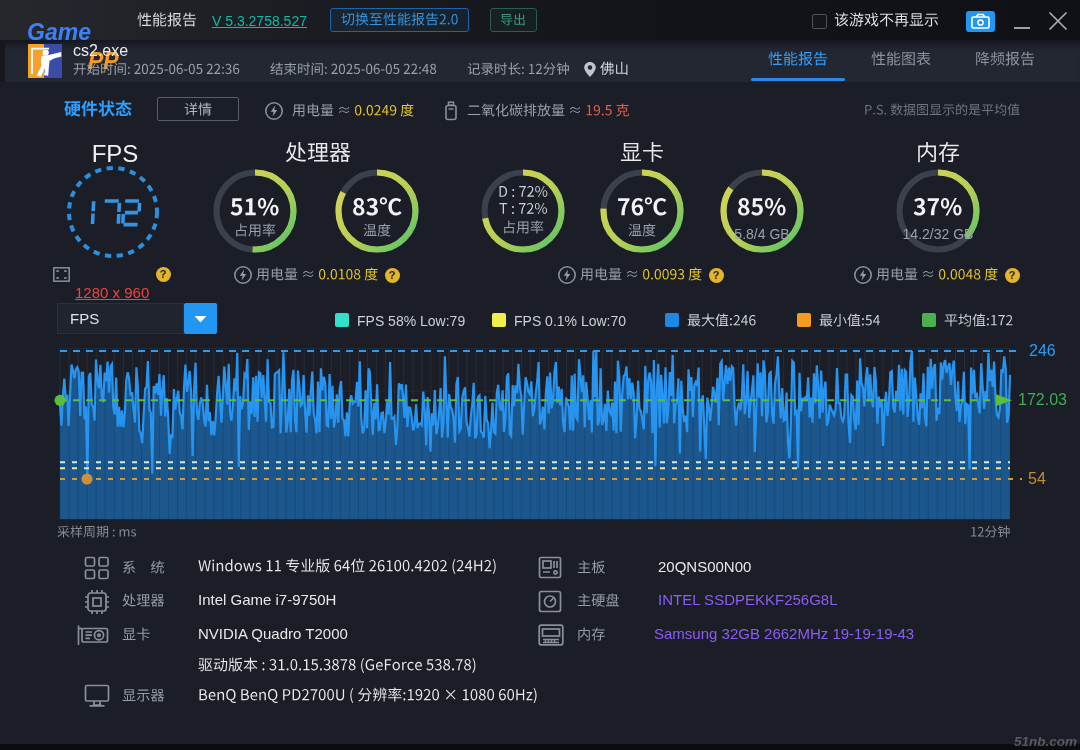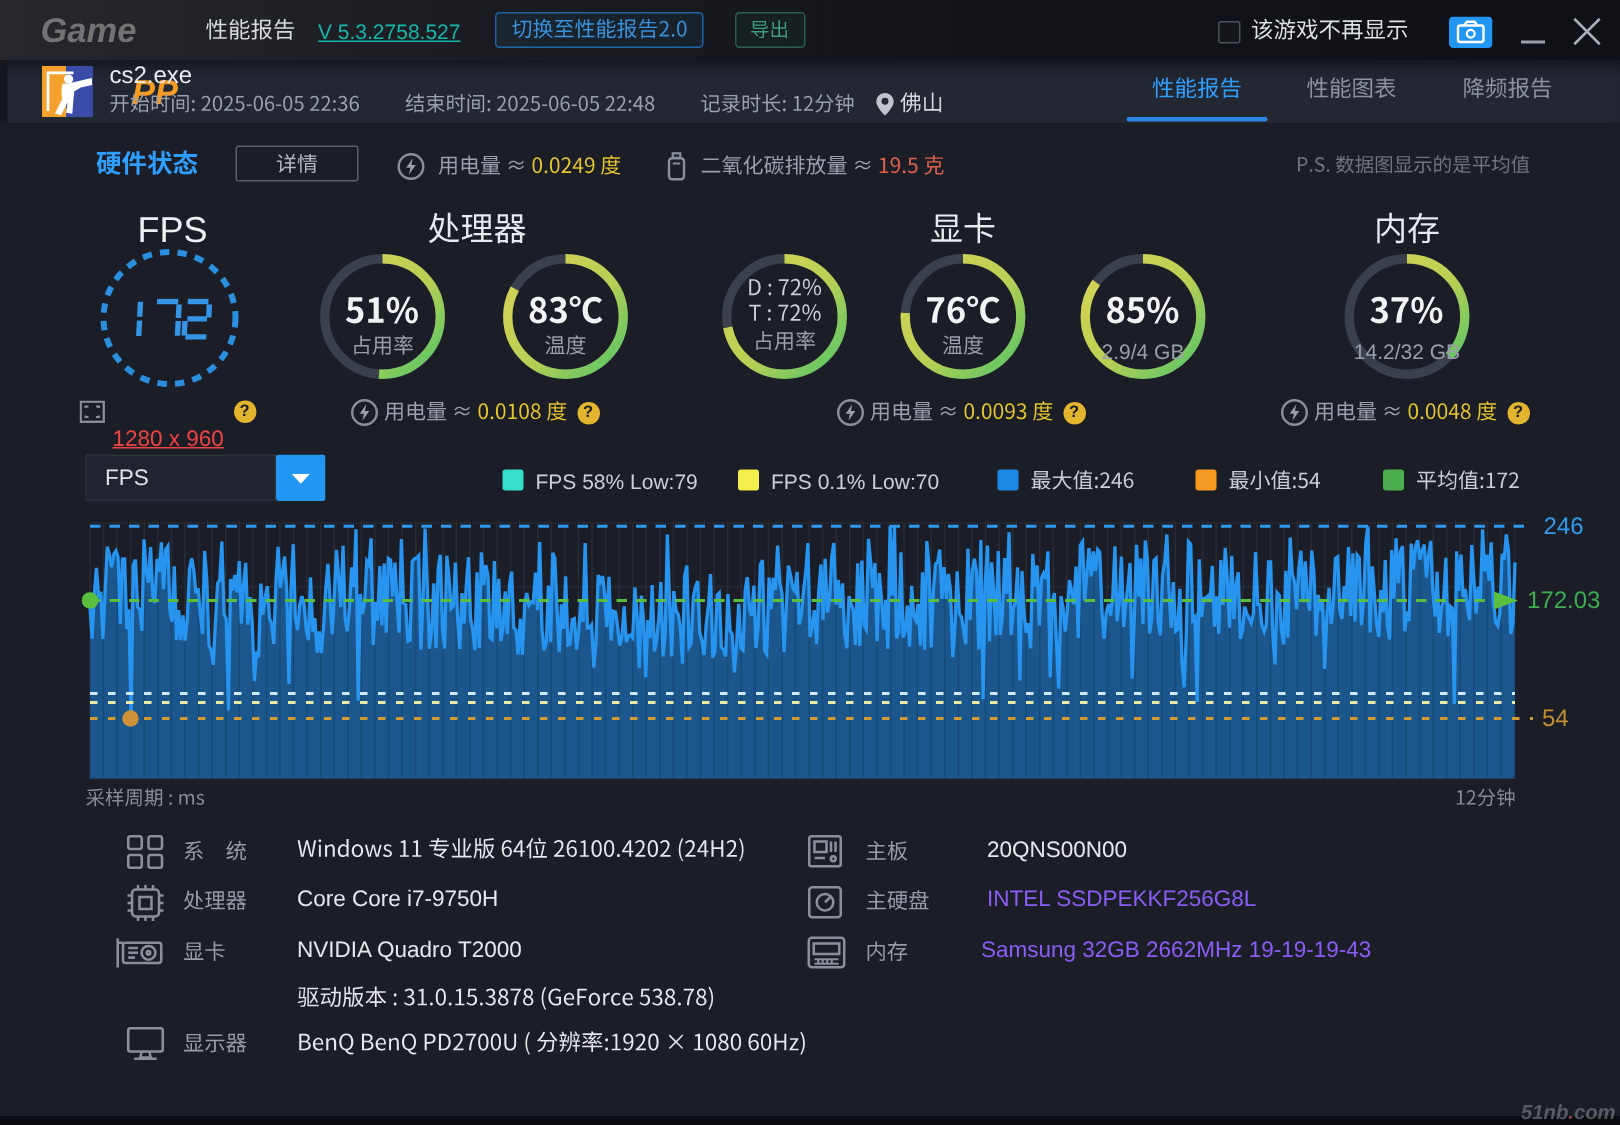--- a/index.html
+++ b/index.html
@@ -1,20 +1,20 @@
 <!DOCTYPE html>
 <html><head><meta charset="utf-8"><style>
 *{margin:0;padding:0;box-sizing:border-box}
 html,body{width:1080px;height:750px;overflow:hidden;background:#1b1e26;font-family:"Liberation Sans",sans-serif}
 </style></head><body>
 <div style="position:absolute;left:0px;top:0px;width:1080px;height:40px;background:linear-gradient(90deg,#26282e 0%,#1a1c21 30%,#121419 60%,#0f1116 100%)"></div>
 <div style="position:absolute;left:0px;top:40px;width:1080px;height:42px;background:#232732;box-shadow:inset 0 10px 10px -7px rgba(0,0,0,0.55)"></div>
 <div style="position:absolute;left:0px;top:40px;width:5px;height:42px;background:#16181d"></div>
 <div style="position:absolute;left:0px;top:744px;width:1080px;height:6px;background:#0a0c0f"></div>
-<div style="position:absolute;left:27px;top:7px;font:italic 700 23px 'Liberation Sans', sans-serif;color:#737373;white-space:pre;text-align:right;">Game</div>
+<div style="position:absolute;left:27px;top:19px;font:italic 700 23px 'Liberation Sans', sans-serif;color:#3b82f6;white-space:pre;text-align:right;">Game</div>
 <div style="position:absolute;left:88px;top:7px;font:italic 700 23px 'Liberation Sans', sans-serif;color:#f59a23;white-space:pre;margin-top:41px;">PP</div>
 <svg style="position:absolute;left:137px;top:12px;" width="60" height="17" viewBox="0 0 60 17">
     <path fill="#d6d9dd" d="M2.6 0.6V14.4H3.7V0.6ZM1.2 3.4C1.1 4.7 0.8 6.3 0.4 7.3L1.3 7.6C1.7 6.5 2.0 4.8 2.1 3.6ZM3.8 3.4C4.2 4.2 4.7 5.3 4.8 6.0L5.7 5.5C5.5 4.9 5.1 3.8 4.6 3.0ZM5.0 12.8V13.9H14.2V12.8H10.5V9.0H13.5V8.0H10.5V4.9H13.9V3.8H10.5V0.7H9.3V3.8H7.5C7.6 3.0 7.8 2.2 8.0 1.5L6.9 1.3C6.5 3.3 5.9 5.4 5.1 6.7C5.3 6.8 5.8 7.0 6.1 7.2C6.5 6.6 6.8 5.8 7.1 4.9H9.3V8.0H6.1V9.0H9.3V12.8Z M20.7 6.9V8.2H17.6V6.9ZM16.5 5.9V14.4H17.6V11.3H20.7V13.1C20.7 13.3 20.7 13.3 20.5 13.3C20.3 13.3 19.6 13.3 18.9 13.3C19.1 13.6 19.3 14.1 19.3 14.4C20.3 14.4 20.9 14.3 21.3 14.2C21.7 14.0 21.9 13.7 21.9 13.1V5.9ZM17.6 9.1H20.7V10.4H17.6ZM27.9 1.7C27.0 2.2 25.7 2.7 24.4 3.2V0.6H23.3V5.6C23.3 6.8 23.6 7.2 25.1 7.2C25.4 7.2 27.3 7.2 27.7 7.2C28.8 7.2 29.2 6.7 29.3 4.9C29.0 4.8 28.5 4.6 28.3 4.4C28.2 5.9 28.1 6.2 27.6 6.2C27.1 6.2 25.5 6.2 25.2 6.2C24.5 6.2 24.4 6.1 24.4 5.6V4.1C25.8 3.6 27.4 3.1 28.6 2.6ZM28.0 8.4C27.2 9.0 25.7 9.6 24.4 10.0V7.6H23.3V12.7C23.3 13.9 23.7 14.3 25.1 14.3C25.4 14.3 27.4 14.3 27.7 14.3C29.0 14.3 29.3 13.7 29.4 11.7C29.1 11.6 28.7 11.5 28.4 11.3C28.4 13.0 28.3 13.3 27.6 13.3C27.2 13.3 25.5 13.3 25.2 13.3C24.5 13.3 24.4 13.2 24.4 12.7V10.9C25.9 10.5 27.6 9.9 28.8 9.3ZM16.3 4.9C16.6 4.8 17.1 4.7 21.2 4.4C21.3 4.7 21.5 5.0 21.6 5.2L22.5 4.8C22.2 3.9 21.4 2.5 20.6 1.5L19.7 1.9C20.1 2.4 20.4 3.0 20.8 3.6L17.5 3.7C18.1 2.9 18.8 1.9 19.3 0.9L18.1 0.6C17.7 1.7 16.8 2.9 16.6 3.2C16.3 3.6 16.1 3.8 15.9 3.8C16.0 4.1 16.2 4.7 16.3 4.9Z M36.3 1.1V14.4H37.5V7.3H37.9C38.5 8.8 39.3 10.3 40.2 11.5C39.5 12.4 38.6 13.1 37.5 13.6C37.8 13.8 38.1 14.2 38.3 14.4C39.3 13.9 40.2 13.2 41.0 12.4C41.8 13.2 42.7 13.9 43.7 14.4C43.8 14.1 44.2 13.6 44.4 13.4C43.4 13.0 42.5 12.3 41.7 11.5C42.8 10.0 43.5 8.3 43.9 6.4L43.2 6.2L43.0 6.2H37.5V2.2H42.3C42.2 3.5 42.1 4.1 41.9 4.3C41.8 4.4 41.6 4.4 41.3 4.4C41.0 4.4 40.0 4.4 39.0 4.3C39.2 4.6 39.3 5.0 39.3 5.2C40.4 5.3 41.3 5.3 41.8 5.3C42.3 5.3 42.6 5.2 42.9 4.9C43.2 4.6 43.3 3.7 43.4 1.6C43.4 1.4 43.4 1.1 43.4 1.1ZM39.0 7.3H42.6C42.2 8.5 41.7 9.6 41.0 10.7C40.1 9.7 39.5 8.5 39.0 7.3ZM32.8 0.6V3.6H30.7V4.7H32.8V7.9L30.5 8.5L30.8 9.7L32.8 9.1V13.0C32.8 13.3 32.7 13.3 32.5 13.3C32.3 13.3 31.5 13.3 30.7 13.3C30.8 13.6 31.0 14.1 31.0 14.4C32.2 14.4 32.9 14.4 33.4 14.2C33.8 14.0 34.0 13.7 34.0 13.0V8.7L35.8 8.2L35.7 7.1L34.0 7.6V4.7H35.7V3.6H34.0V0.6Z M48.7 0.7C48.1 2.4 47.2 4.1 46.1 5.2C46.4 5.4 46.9 5.7 47.1 5.8C47.6 5.3 48.1 4.6 48.5 3.8H52.2V6.2H45.9V7.2H59.1V6.2H53.4V3.8H58.0V2.8H53.4V0.6H52.2V2.8H49.1C49.4 2.2 49.6 1.6 49.8 1.0ZM47.8 8.7V14.5H48.9V13.7H56.2V14.5H57.4V8.7ZM48.9 12.6V9.8H56.2V12.6Z"></path>
   </svg>
 <div style="position:absolute;left:212px;top:13px;font:400 14px 'Liberation Sans', sans-serif;color:#14b8a6;white-space:pre;text-decoration:underline;">V 5.3.2758.527</div>
 <div style="position:absolute;left:330px;top:8px;width:139px;height:24px;border:1px solid #1f64a8;border-radius:3px;background:rgba(33,150,243,0.07)"></div>
 <svg style="position:absolute;left:341px;top:12px;" width="117" height="16" viewBox="0 0 117 16">
     <path fill="#3992dc" d="M5.9 1.8V2.8H8.1C8.1 6.8 7.8 10.7 4.4 12.6C4.6 12.8 5.0 13.2 5.1 13.4C8.8 11.3 9.1 7.2 9.2 2.8H12.1C11.9 9.1 11.7 11.5 11.2 12.0C11.1 12.2 10.9 12.2 10.7 12.2C10.4 12.2 9.6 12.2 8.8 12.2C9.0 12.5 9.1 12.9 9.1 13.2C9.9 13.3 10.7 13.3 11.1 13.3C11.6 13.2 11.9 13.1 12.2 12.6C12.8 11.9 13.0 9.5 13.1 2.4C13.1 2.2 13.2 1.8 13.2 1.8ZM2.1 11.4C2.4 11.1 2.8 10.9 6.2 9.4C6.1 9.2 6.0 8.7 6.0 8.4L3.2 9.6V5.4L6.1 4.7L5.9 3.8L3.2 4.4V1.1H2.2V4.6L0.4 5.0L0.6 5.9L2.2 5.6V9.4C2.2 10.0 1.9 10.3 1.6 10.4C1.8 10.7 2.0 11.1 2.1 11.4Z M16.3 0.6V3.4H14.7V4.4H16.3V7.5C15.6 7.7 15.0 7.9 14.5 8.0L14.8 9.0L16.3 8.5V12.2C16.3 12.3 16.2 12.4 16.1 12.4C15.9 12.4 15.4 12.4 14.9 12.4C15.0 12.7 15.2 13.1 15.2 13.4C16.0 13.4 16.5 13.4 16.9 13.2C17.2 13.0 17.3 12.7 17.3 12.2V8.2L18.8 7.7L18.7 6.7L17.3 7.2V4.4H18.6V3.4H17.3V0.6ZM21.5 2.7H24.4C24.1 3.2 23.7 3.7 23.3 4.1H20.4C20.8 3.6 21.2 3.2 21.5 2.7ZM18.7 8.3V9.2H22.1C21.5 10.4 20.3 11.6 17.9 12.7C18.1 12.9 18.5 13.2 18.6 13.5C21.0 12.3 22.2 11.0 22.9 9.7C23.8 11.4 25.2 12.7 26.9 13.4C27.0 13.1 27.3 12.8 27.6 12.6C25.9 12.0 24.4 10.7 23.6 9.2H27.3V8.3H26.3V4.1H24.5C25.0 3.5 25.6 2.8 25.9 2.2L25.2 1.7L25.1 1.8H22.1C22.2 1.4 22.4 1.1 22.6 0.7L21.5 0.5C21.0 1.7 20.1 3.2 18.7 4.3C18.9 4.5 19.3 4.8 19.4 5.1L19.7 4.8V8.3ZM20.7 8.3V4.9H22.6V6.4C22.6 7.0 22.5 7.6 22.4 8.3ZM25.3 8.3H23.4C23.5 7.6 23.6 7.0 23.6 6.4V4.9H25.3Z M30.0 6.4C30.6 6.2 31.3 6.2 39.0 5.8C39.3 6.2 39.6 6.6 39.8 6.8L40.7 6.2C40.0 5.2 38.4 3.9 37.1 2.9L36.3 3.5C36.9 3.9 37.5 4.4 38.1 5.0L31.6 5.2C32.4 4.4 33.3 3.4 34.2 2.3H40.8V1.3H29.1V2.3H32.8C32.0 3.4 31.0 4.4 30.7 4.7C30.3 5.1 30.0 5.3 29.7 5.4C29.8 5.6 30.0 6.2 30.0 6.4ZM34.4 6.5V8.3H30.0V9.3H34.4V11.9H28.8V12.9H41.3V11.9H35.5V9.3H40.1V8.3H35.5V6.5Z M44.4 0.6V13.4H45.5V0.6ZM43.1 3.2C43.0 4.4 42.8 5.9 42.4 6.8L43.2 7.1C43.6 6.1 43.8 4.5 43.9 3.3ZM45.6 3.1C46.0 3.9 46.4 4.9 46.5 5.6L47.3 5.2C47.2 4.6 46.7 3.6 46.3 2.8ZM46.7 11.9V12.9H55.3V11.9H51.8V8.4H54.6V7.4H51.8V4.5H55.0V3.5H51.8V0.6H50.7V3.5H49.0C49.1 2.8 49.3 2.1 49.4 1.4L48.4 1.2C48.1 3.1 47.5 5.0 46.7 6.2C47.0 6.3 47.5 6.6 47.7 6.7C48.0 6.1 48.4 5.4 48.6 4.5H50.7V7.4H47.7V8.4H50.7V11.9Z M61.4 6.4V7.6H58.4V6.4ZM57.4 5.5V13.4H58.4V10.6H61.4V12.2C61.4 12.4 61.3 12.4 61.1 12.4C60.9 12.5 60.3 12.5 59.7 12.4C59.8 12.7 60.0 13.1 60.0 13.4C60.9 13.4 61.5 13.4 61.9 13.2C62.3 13.1 62.4 12.8 62.4 12.2V5.5ZM58.4 8.5H61.4V9.7H58.4ZM68.0 1.6C67.2 2.0 66.0 2.5 64.8 2.9V0.6H63.7V5.2C63.7 6.4 64.1 6.7 65.4 6.7C65.7 6.7 67.5 6.7 67.8 6.7C68.9 6.7 69.2 6.2 69.4 4.5C69.1 4.5 68.6 4.3 68.4 4.1C68.4 5.5 68.3 5.8 67.7 5.8C67.3 5.8 65.8 5.8 65.5 5.8C64.9 5.8 64.8 5.7 64.8 5.2V3.8C66.1 3.4 67.6 2.9 68.7 2.4ZM68.2 7.9C67.4 8.4 66.0 8.9 64.8 9.3V7.1H63.7V11.8C63.7 13.0 64.1 13.3 65.4 13.3C65.7 13.3 67.6 13.3 67.9 13.3C69.1 13.3 69.4 12.8 69.5 10.9C69.2 10.9 68.8 10.7 68.5 10.5C68.5 12.1 68.4 12.4 67.8 12.4C67.4 12.4 65.8 12.4 65.5 12.4C64.9 12.4 64.8 12.3 64.8 11.8V10.2C66.2 9.8 67.8 9.3 68.9 8.6ZM57.2 4.6C57.5 4.5 58.0 4.4 61.8 4.1C61.9 4.4 62.0 4.6 62.1 4.9L63.0 4.4C62.7 3.6 62.0 2.3 61.2 1.4L60.4 1.7C60.7 2.2 61.1 2.8 61.4 3.3L58.3 3.5C58.9 2.7 59.5 1.8 60.0 0.9L58.9 0.5C58.5 1.6 57.7 2.7 57.5 3.0C57.2 3.3 57.0 3.5 56.8 3.6C56.9 3.8 57.1 4.4 57.2 4.6Z M75.9 1.0V13.4H77.0V6.8H77.4C77.9 8.3 78.7 9.6 79.6 10.8C78.9 11.6 78.0 12.2 77.0 12.7C77.3 12.9 77.6 13.2 77.8 13.5C78.7 13.0 79.5 12.3 80.2 11.5C81.0 12.3 81.8 13.0 82.8 13.4C82.9 13.1 83.2 12.7 83.5 12.5C82.5 12.1 81.7 11.5 80.9 10.7C81.9 9.4 82.6 7.8 83.0 6.0L82.3 5.8L82.1 5.8H77.0V2.0H81.4C81.4 3.3 81.3 3.8 81.1 4.0C81.0 4.1 80.8 4.1 80.5 4.1C80.3 4.1 79.4 4.1 78.4 4.0C78.6 4.3 78.7 4.6 78.7 4.9C79.7 5.0 80.5 5.0 81.0 4.9C81.5 4.9 81.8 4.8 82.0 4.6C82.3 4.3 82.4 3.5 82.5 1.5C82.5 1.3 82.5 1.0 82.5 1.0ZM78.4 6.8H81.7C81.4 7.9 80.9 9.0 80.2 10.0C79.5 9.0 78.8 7.9 78.4 6.8ZM72.6 0.6V3.4H70.7V4.4H72.6V7.4L70.4 8.0L70.7 9.0L72.6 8.5V12.1C72.6 12.4 72.6 12.4 72.3 12.4C72.1 12.4 71.4 12.5 70.6 12.4C70.8 12.7 70.9 13.2 71.0 13.4C72.1 13.4 72.7 13.4 73.1 13.2C73.5 13.1 73.7 12.8 73.7 12.1V8.2L75.4 7.7L75.3 6.7L73.7 7.1V4.4H75.3V3.4H73.7V0.6Z M87.5 0.7C86.9 2.3 86.0 3.9 85.0 4.9C85.3 5.0 85.8 5.3 86.0 5.4C86.4 4.9 86.9 4.3 87.3 3.5H90.8V5.8H84.9V6.7H97.2V5.8H91.9V3.5H96.2V2.6H91.9V0.6H90.8V2.6H87.8C88.1 2.0 88.3 1.5 88.5 0.9ZM86.6 8.1V13.6H87.6V12.8H94.5V13.5H95.6V8.1ZM87.6 11.8V9.1H94.5V11.8Z M98.6 12.3H105.1V11.2H102.2C101.7 11.2 101.1 11.3 100.5 11.3C103.0 9.0 104.6 6.9 104.6 4.9C104.6 3.1 103.4 1.9 101.6 1.9C100.3 1.9 99.4 2.5 98.6 3.4L99.3 4.1C99.9 3.4 100.6 2.9 101.4 2.9C102.7 2.9 103.3 3.8 103.3 4.9C103.3 6.7 101.8 8.8 98.6 11.6Z M107.7 12.5C108.2 12.5 108.6 12.1 108.6 11.5C108.6 10.9 108.2 10.6 107.7 10.6C107.2 10.6 106.8 10.9 106.8 11.5C106.8 12.1 107.2 12.5 107.7 12.5Z M113.6 12.5C115.5 12.5 116.7 10.7 116.7 7.2C116.7 3.6 115.5 1.9 113.6 1.9C111.6 1.9 110.4 3.6 110.4 7.2C110.4 10.7 111.6 12.5 113.6 12.5ZM113.6 11.5C112.4 11.5 111.6 10.2 111.6 7.2C111.6 4.2 112.4 2.9 113.6 2.9C114.7 2.9 115.5 4.2 115.5 7.2C115.5 10.2 114.7 11.5 113.6 11.5Z"></path>
   </svg>
 <div style="position:absolute;left:490px;top:8px;width:47px;height:24px;border:1px solid #2a5c50;border-radius:3px;background:rgba(61,213,152,0.05)"></div>
@@ -172,21 +172,21 @@
   </svg>
 <svg style="position:absolute;left:617px;top:195px;" width="50" height="27" viewBox="0 0 50 27">
     <path fill="#f2f3f5" d="M4.3 20.2H7.7C8.0 13.6 8.5 10.1 12.5 5.3V3.2H1.1V6.0H8.8C5.6 10.6 4.6 14.3 4.3 20.2Z M20.8 20.6C23.7 20.6 26.2 18.4 26.2 14.9C26.2 11.2 24.1 9.5 21.3 9.5C20.2 9.5 18.7 10.2 17.8 11.3C18.0 7.1 19.6 5.6 21.5 5.6C22.5 5.6 23.5 6.2 24.1 6.9L25.9 4.8C24.9 3.8 23.4 2.9 21.3 2.9C17.9 2.9 14.7 5.6 14.7 12.0C14.7 17.9 17.6 20.6 20.8 20.6ZM17.9 13.7C18.7 12.4 19.8 11.9 20.7 11.9C22.1 11.9 23.1 12.8 23.1 14.9C23.1 16.9 22.1 18.0 20.8 18.0C19.3 18.0 18.2 16.8 17.9 13.7Z M31.4 9.6C33.4 9.6 35.1 8.1 35.1 6.0C35.1 3.8 33.4 2.3 31.4 2.3C29.4 2.3 27.8 3.8 27.8 6.0C27.8 8.1 29.4 9.6 31.4 9.6ZM31.4 7.9C30.4 7.9 29.6 7.1 29.6 6.0C29.6 4.8 30.4 4.0 31.4 4.0C32.5 4.0 33.3 4.8 33.3 6.0C33.3 7.1 32.5 7.9 31.4 7.9ZM44.3 20.6C46.4 20.6 48.2 19.7 49.6 18.1L47.7 16.0C46.8 17.0 45.8 17.6 44.3 17.6C41.6 17.6 39.9 15.4 39.9 11.7C39.9 8.0 41.8 5.8 44.4 5.8C45.7 5.8 46.6 6.3 47.4 7.2L49.3 5.0C48.2 3.9 46.5 2.9 44.4 2.9C40.0 2.9 36.4 6.1 36.4 11.8C36.4 17.5 39.9 20.6 44.3 20.6Z"></path>
   </svg>
 <svg style="position:absolute;left:628px;top:223px;" width="28" height="16" viewBox="0 0 28 16">
     <path fill="#9aa0aa" d="M6.2 4.3H11.0V5.6H6.2ZM6.2 2.1H11.0V3.4H6.2ZM5.2 1.2V6.5H12.0V1.2ZM1.4 1.5C2.3 1.9 3.4 2.5 3.9 3.0L4.5 2.1C3.9 1.7 2.8 1.1 1.9 0.7ZM0.5 5.3C1.4 5.7 2.6 6.4 3.1 6.8L3.7 6.0C3.1 5.5 2.0 4.9 1.1 4.5ZM0.9 12.5 1.8 13.2C2.6 11.9 3.5 10.1 4.2 8.7L3.4 8.0C2.7 9.6 1.6 11.5 0.9 12.5ZM3.6 12.1V13.0H13.5V12.1H12.5V7.7H4.8V12.1ZM5.7 12.1V8.7H7.1V12.1ZM7.9 12.1V8.7H9.3V12.1ZM10.1 12.1V8.7H11.5V12.1Z M19.4 3.3V4.5H17.1V5.4H19.4V7.7H24.9V5.4H27.1V4.5H24.9V3.3H23.8V4.5H20.4V3.3ZM23.8 5.4V6.9H20.4V5.4ZM24.6 9.5C24.0 10.2 23.1 10.8 22.1 11.2C21.1 10.8 20.3 10.2 19.7 9.5ZM17.3 8.6V9.5H19.2L18.7 9.7C19.3 10.5 20.0 11.1 21.0 11.7C19.6 12.1 18.2 12.3 16.7 12.5C16.8 12.7 17.0 13.1 17.1 13.4C18.9 13.2 20.6 12.8 22.1 12.2C23.5 12.8 25.1 13.2 26.9 13.4C27.0 13.2 27.2 12.8 27.5 12.5C25.9 12.4 24.5 12.1 23.2 11.7C24.5 11.0 25.5 10.1 26.1 8.9L25.5 8.6L25.3 8.6ZM20.6 0.7C20.8 1.1 21.0 1.6 21.2 1.9H15.8V5.8C15.8 7.9 15.7 10.8 14.5 13.0C14.8 13.0 15.2 13.3 15.5 13.4C16.6 11.2 16.8 8.0 16.8 5.8V2.9H27.3V1.9H22.4C22.2 1.5 21.9 0.9 21.7 0.5Z"></path>
   </svg>
 <svg style="position:absolute;left:737px;top:195px;" width="49" height="27" viewBox="0 0 49 27">
     <path fill="#f2f3f5" d="M6.8 20.6C10.2 20.6 12.5 18.6 12.5 16.0C12.5 13.7 11.2 12.3 9.6 11.5V11.3C10.7 10.5 11.8 9.1 11.8 7.5C11.8 4.7 9.9 2.9 6.9 2.9C3.9 2.9 1.7 4.7 1.7 7.4C1.7 9.2 2.7 10.5 4.0 11.5V11.6C2.4 12.4 1.1 13.8 1.1 16.0C1.1 18.7 3.5 20.6 6.8 20.6ZM7.8 10.5C6.1 9.8 4.7 9.0 4.7 7.4C4.7 6.0 5.7 5.3 6.8 5.3C8.2 5.3 9.1 6.3 9.1 7.7C9.1 8.7 8.7 9.7 7.8 10.5ZM6.9 18.2C5.3 18.2 4.0 17.2 4.0 15.6C4.0 14.4 4.6 13.2 5.6 12.5C7.8 13.4 9.4 14.1 9.4 15.9C9.4 17.4 8.3 18.2 6.9 18.2Z M19.9 20.6C23.0 20.6 25.9 18.4 25.9 14.6C25.9 10.9 23.5 9.2 20.6 9.2C19.8 9.2 19.3 9.3 18.6 9.7L18.9 6.0H25.1V3.2H16.0L15.5 11.5L17.1 12.5C18.1 11.8 18.6 11.6 19.6 11.6C21.3 11.6 22.5 12.7 22.5 14.7C22.5 16.7 21.3 17.8 19.5 17.8C17.9 17.8 16.7 17.0 15.7 16.1L14.2 18.2C15.5 19.5 17.2 20.6 19.9 20.6Z M32.0 13.7C34.5 13.7 36.2 11.7 36.2 8.3C36.2 4.9 34.5 2.9 32.0 2.9C29.6 2.9 27.9 4.9 27.9 8.3C27.9 11.7 29.6 13.7 32.0 13.7ZM32.0 11.8C31.0 11.8 30.2 10.8 30.2 8.3C30.2 5.8 31.0 4.8 32.0 4.8C33.0 4.8 33.8 5.8 33.8 8.3C33.8 10.8 33.0 11.8 32.0 11.8ZM32.6 20.6H34.6L43.8 2.9H41.8ZM44.4 20.6C46.8 20.6 48.6 18.6 48.6 15.1C48.6 11.7 46.8 9.8 44.4 9.8C42.0 9.8 40.2 11.7 40.2 15.1C40.2 18.6 42.0 20.6 44.4 20.6ZM44.4 18.6C43.4 18.6 42.6 17.6 42.6 15.1C42.6 12.6 43.4 11.7 44.4 11.7C45.4 11.7 46.2 12.6 46.2 15.1C46.2 17.6 45.4 18.6 44.4 18.6Z"></path>
   </svg>
-<div style="position:absolute;left:712px;top:226px;font:400 14px 'Liberation Sans', sans-serif;color:#9aa0aa;white-space:pre;width:100px;text-align:center;">2.9/4 GB</div>
+<div style="position:absolute;left:712px;top:226px;font:400 14px 'Liberation Sans', sans-serif;color:#9aa0aa;white-space:pre;width:100px;text-align:center;">5.8/4 GB</div>
 <svg style="position:absolute;left:913px;top:195px;" width="49" height="27" viewBox="0 0 49 27">
     <path fill="#f2f3f5" d="M6.3 20.6C9.5 20.6 12.3 18.8 12.3 15.6C12.3 13.4 10.8 12.0 8.9 11.4V11.3C10.7 10.6 11.7 9.3 11.7 7.4C11.7 4.5 9.5 2.9 6.2 2.9C4.2 2.9 2.6 3.7 1.1 5.0L2.9 7.1C3.8 6.1 4.8 5.6 6.0 5.6C7.5 5.6 8.3 6.3 8.3 7.7C8.3 9.2 7.3 10.3 4.2 10.3V12.7C7.9 12.7 8.9 13.8 8.9 15.4C8.9 17.0 7.7 17.8 6.0 17.8C4.4 17.8 3.2 17.0 2.2 16.1L0.6 18.2C1.8 19.5 3.6 20.6 6.3 20.6Z M17.8 20.2H21.3C21.6 13.6 22.1 10.1 26.0 5.3V3.2H14.7V6.0H22.4C19.1 10.6 18.1 14.3 17.8 20.2Z M32.0 13.7C34.5 13.7 36.2 11.7 36.2 8.3C36.2 4.9 34.5 2.9 32.0 2.9C29.6 2.9 27.9 4.9 27.9 8.3C27.9 11.7 29.6 13.7 32.0 13.7ZM32.0 11.8C31.0 11.8 30.2 10.8 30.2 8.3C30.2 5.8 31.0 4.8 32.0 4.8C33.0 4.8 33.8 5.8 33.8 8.3C33.8 10.8 33.0 11.8 32.0 11.8ZM32.6 20.6H34.6L43.8 2.9H41.8ZM44.4 20.6C46.8 20.6 48.6 18.6 48.6 15.1C48.6 11.7 46.8 9.8 44.4 9.8C42.0 9.8 40.2 11.7 40.2 15.1C40.2 18.6 42.0 20.6 44.4 20.6ZM44.4 18.6C43.4 18.6 42.6 17.6 42.6 15.1C42.6 12.6 43.4 11.7 44.4 11.7C45.4 11.7 46.2 12.6 46.2 15.1C46.2 17.6 45.4 18.6 44.4 18.6Z"></path>
   </svg>
 <div style="position:absolute;left:888px;top:226px;font:400 14px 'Liberation Sans', sans-serif;color:#9aa0aa;white-space:pre;width:100px;text-align:center;">14.2/32 GB</div>
 <svg style="position:absolute;left:53px;top:267px" width="17" height="15" viewBox="0 0 17 15">
 <rect x="0.8" y="0.8" width="15.4" height="13.4" fill="none" stroke="#8a9098" stroke-width="1.5"></rect>
 <path d="M4 5 V4 H6 M11 4 H13 V5 M13 10 V11 H11 M6 11 H4 V10" fill="none" stroke="#8a9098" stroke-width="1.3"></path>
   </svg>
 <div style="position:absolute;left:75px;top:284px;font:400 15px 'Liberation Sans', sans-serif;color:#ef4444;white-space:pre;text-decoration:underline;">1280 x 960</div>
 <div style="position:absolute;left:155.5px;top:266.5px;width:15px;height:15px;border-radius:50%;background:#e3b52e;color:#1b1e26;font:700 11px &quot;Liberation Sans&quot;,sans-serif;text-align:center;line-height:15px">?</div>
@@ -501,21 +501,21 @@
     <path fill="#e6e8eb" d="M2.7 13.2H4.4L6.0 6.6C6.2 5.7 6.4 4.9 6.6 4.1H6.6C6.8 4.9 7.0 5.7 7.2 6.6L8.8 13.2H10.5L12.8 2.2H11.4L10.3 8.2C10.1 9.4 9.9 10.6 9.7 11.8H9.6C9.3 10.6 9.1 9.4 8.8 8.2L7.3 2.2H6.0L4.5 8.2C4.2 9.4 3.9 10.6 3.7 11.8H3.6C3.4 10.6 3.2 9.4 3.0 8.2L1.8 2.2H0.4Z M14.6 13.2H15.9V5.1H14.6ZM15.2 3.4C15.8 3.4 16.2 3.0 16.2 2.5C16.2 1.9 15.8 1.6 15.2 1.6C14.7 1.6 14.3 1.9 14.3 2.5C14.3 3.0 14.7 3.4 15.2 3.4Z M18.7 13.2H20.1V7.3C20.9 6.5 21.4 6.0 22.3 6.0C23.4 6.0 23.8 6.7 23.8 8.2V13.2H25.2V8.0C25.2 6.0 24.4 4.8 22.7 4.8C21.6 4.8 20.7 5.5 20.0 6.2H19.9L19.8 5.1H18.7Z M30.6 13.4C31.6 13.4 32.4 12.9 33.1 12.2H33.1L33.2 13.2H34.4V1.3H33.0V4.4L33.1 5.8C32.3 5.2 31.7 4.8 30.8 4.8C28.9 4.8 27.2 6.5 27.2 9.1C27.2 11.8 28.6 13.4 30.6 13.4ZM30.9 12.2C29.5 12.2 28.6 11.1 28.6 9.1C28.6 7.3 29.7 6.0 31.0 6.0C31.7 6.0 32.3 6.2 33.0 6.9V11.1C32.3 11.9 31.6 12.2 30.9 12.2Z M40.3 13.4C42.3 13.4 44.1 11.8 44.1 9.1C44.1 6.4 42.3 4.8 40.3 4.8C38.3 4.8 36.5 6.4 36.5 9.1C36.5 11.8 38.3 13.4 40.3 13.4ZM40.3 12.3C38.9 12.3 37.9 11.0 37.9 9.1C37.9 7.3 38.9 6.0 40.3 6.0C41.7 6.0 42.7 7.3 42.7 9.1C42.7 11.0 41.7 12.3 40.3 12.3Z M47.5 13.2H49.1L50.2 8.8C50.5 8.1 50.6 7.3 50.8 6.5H50.9C51.1 7.3 51.2 8.0 51.4 8.8L52.6 13.2H54.3L56.5 5.1H55.2L54.0 9.8C53.8 10.5 53.6 11.3 53.5 12.0H53.4C53.2 11.3 53.0 10.5 52.8 9.8L51.6 5.1H50.2L48.9 9.8C48.7 10.5 48.6 11.3 48.4 12.0H48.3C48.2 11.3 48.0 10.5 47.8 9.8L46.6 5.1H45.2Z M60.4 13.4C62.3 13.4 63.3 12.3 63.3 11.0C63.3 9.4 62.0 9.0 60.9 8.5C59.9 8.2 59.1 7.9 59.1 7.1C59.1 6.4 59.6 5.9 60.6 5.9C61.3 5.9 61.9 6.2 62.5 6.6L63.1 5.8C62.5 5.3 61.6 4.8 60.6 4.8C58.8 4.8 57.8 5.9 57.8 7.2C57.8 8.6 59.0 9.1 60.2 9.5C61.1 9.8 62.0 10.2 62.0 11.1C62.0 11.8 61.5 12.3 60.4 12.3C59.4 12.3 58.7 11.9 58.0 11.4L57.3 12.3C58.1 12.9 59.2 13.4 60.4 13.4Z M68.6 13.2H74.6V12.1H72.4V2.2H71.3C70.7 2.5 70.0 2.8 69.1 3.0V3.9H71.0V12.1H68.6Z M76.9 13.2H82.9V12.1H80.7V2.2H79.7C79.1 2.5 78.4 2.8 77.4 3.0V3.9H79.3V12.1H76.9Z M93.6 0.6 93.1 2.3H89.3V3.3H92.8L92.3 5.1H88.1V6.2H91.9C91.6 7.2 91.2 8.2 90.9 9.0H97.9C97.1 9.8 96.0 10.9 95.0 11.8C93.9 11.4 92.7 11.1 91.8 10.8L91.1 11.6C93.4 12.3 96.4 13.5 97.9 14.4L98.5 13.5C97.9 13.1 97.1 12.7 96.1 12.3C97.5 10.9 99.0 9.5 100.1 8.3L99.2 7.8L99.0 7.9H92.5L93.1 6.2H101.2V5.1H93.4L94.0 3.3H100.1V2.3H94.3L94.8 0.7Z M115.1 4.1C114.5 5.7 113.4 7.9 112.6 9.3L113.5 9.8C114.3 8.4 115.4 6.3 116.1 4.6ZM103.5 4.4C104.3 6.0 105.2 8.3 105.5 9.7L106.7 9.2C106.2 7.9 105.3 5.7 104.5 4.0ZM111.0 0.8V12.5H108.5V0.8H107.4V12.5H103.2V13.6H116.4V12.5H112.2V0.8Z M118.8 0.9V6.9C118.8 9.1 118.7 11.8 117.7 13.8C118.0 13.9 118.3 14.2 118.5 14.4C119.4 12.9 119.7 10.9 119.8 9.0H121.9V14.4H122.9V7.9H119.8L119.9 6.9V5.8H123.8V4.8H122.5V0.6H121.5V4.8H119.9V0.9ZM130.0 6.0C129.7 7.7 129.1 9.2 128.4 10.4C127.7 9.1 127.1 7.6 126.8 6.0ZM124.5 1.6V6.8C124.5 9.0 124.4 11.8 123.2 13.8C123.5 14.0 123.9 14.3 124.1 14.5C125.4 12.3 125.6 9.3 125.6 6.8V6.0H125.9C126.3 8.0 126.9 9.8 127.8 11.3C126.9 12.3 126.0 13.0 125.0 13.5C125.2 13.7 125.5 14.2 125.6 14.4C126.7 13.9 127.6 13.2 128.4 12.2C129.1 13.2 129.9 13.9 130.9 14.4C131.1 14.1 131.4 13.7 131.7 13.5C130.7 13.0 129.8 12.3 129.0 11.4C130.1 9.8 130.9 7.7 131.2 5.1L130.6 4.9L130.4 5.0H125.6V2.5C127.6 2.4 129.9 2.1 131.5 1.7L130.8 0.7C129.3 1.1 126.7 1.4 124.5 1.6Z M140.1 13.4C141.8 13.4 143.3 12.0 143.3 9.8C143.3 7.5 142.1 6.4 140.2 6.4C139.4 6.4 138.4 6.9 137.7 7.7C137.8 4.3 139.1 3.1 140.6 3.1C141.2 3.1 141.9 3.5 142.3 4.0L143.1 3.1C142.5 2.5 141.7 2.0 140.5 2.0C138.4 2.0 136.5 3.6 136.5 7.9C136.5 11.6 138.0 13.4 140.1 13.4ZM137.8 8.8C138.5 7.8 139.3 7.4 140.0 7.4C141.3 7.4 142.0 8.3 142.0 9.8C142.0 11.3 141.2 12.3 140.1 12.3C138.8 12.3 137.9 11.1 137.8 8.8Z M149.0 13.2H150.3V10.2H151.8V9.1H150.3V2.2H148.8L144.2 9.3V10.2H149.0ZM149.0 9.1H145.7L148.2 5.3C148.5 4.8 148.8 4.2 149.1 3.7H149.1C149.1 4.3 149.0 5.2 149.0 5.7Z M157.8 3.3V4.4H166.0V3.3ZM158.8 5.6C159.2 7.6 159.7 10.4 159.8 12.0L160.9 11.7C160.8 10.1 160.3 7.4 159.8 5.3ZM160.8 0.8C161.1 1.5 161.4 2.5 161.5 3.2L162.6 2.8C162.5 2.2 162.2 1.2 161.9 0.5ZM157.2 12.7V13.8H166.6V12.7H163.5C164.0 10.7 164.7 7.7 165.1 5.4L163.9 5.2C163.6 7.5 163.0 10.7 162.4 12.7ZM156.6 0.7C155.7 2.9 154.3 5.2 152.8 6.6C153.0 6.9 153.4 7.5 153.5 7.8C154.0 7.2 154.5 6.6 155.0 5.9V14.4H156.1V4.2C156.7 3.2 157.2 2.1 157.6 1.0Z M171.3 13.2H178.2V12.0H175.2C174.6 12.0 173.9 12.1 173.4 12.1C175.9 9.7 177.7 7.4 177.7 5.2C177.7 3.3 176.4 2.0 174.5 2.0C173.1 2.0 172.1 2.6 171.2 3.6L172.0 4.4C172.6 3.7 173.4 3.1 174.3 3.1C175.7 3.1 176.3 4.0 176.3 5.3C176.3 7.2 174.7 9.4 171.3 12.4Z M183.5 13.4C185.2 13.4 186.6 12.0 186.6 9.8C186.6 7.5 185.4 6.4 183.6 6.4C182.7 6.4 181.8 6.9 181.1 7.7C181.1 4.3 182.4 3.1 183.9 3.1C184.6 3.1 185.2 3.5 185.7 4.0L186.4 3.1C185.8 2.5 185.0 2.0 183.9 2.0C181.7 2.0 179.8 3.6 179.8 7.9C179.8 11.6 181.4 13.4 183.5 13.4ZM181.1 8.8C181.8 7.8 182.7 7.4 183.3 7.4C184.7 7.4 185.3 8.3 185.3 9.8C185.3 11.3 184.5 12.3 183.5 12.3C182.1 12.3 181.3 11.1 181.1 8.8Z M188.6 13.2H194.6V12.1H192.4V2.2H191.4C190.8 2.5 190.1 2.8 189.1 3.0V3.9H191.1V12.1H188.6Z M199.8 13.4C201.9 13.4 203.2 11.5 203.2 7.7C203.2 3.9 201.9 2.0 199.8 2.0C197.7 2.0 196.3 3.9 196.3 7.7C196.3 11.5 197.7 13.4 199.8 13.4ZM199.8 12.3C198.5 12.3 197.7 10.9 197.7 7.7C197.7 4.5 198.5 3.1 199.8 3.1C201.0 3.1 201.9 4.5 201.9 7.7C201.9 10.9 201.0 12.3 199.8 12.3Z M208.1 13.4C210.2 13.4 211.5 11.5 211.5 7.7C211.5 3.9 210.2 2.0 208.1 2.0C206.0 2.0 204.7 3.9 204.7 7.7C204.7 11.5 206.0 13.4 208.1 13.4ZM208.1 12.3C206.8 12.3 206.0 10.9 206.0 7.7C206.0 4.5 206.8 3.1 208.1 3.1C209.3 3.1 210.2 4.5 210.2 7.7C210.2 10.9 209.3 12.3 208.1 12.3Z M214.3 13.4C214.9 13.4 215.3 13.0 215.3 12.4C215.3 11.7 214.9 11.3 214.3 11.3C213.8 11.3 213.3 11.7 213.3 12.4C213.3 13.0 213.8 13.4 214.3 13.4Z M221.5 13.2H222.8V10.2H224.3V9.1H222.8V2.2H221.3L216.7 9.3V10.2H221.5ZM221.5 9.1H218.1L220.6 5.3C221.0 4.8 221.3 4.2 221.5 3.7H221.6C221.6 4.3 221.5 5.2 221.5 5.7Z M225.4 13.2H232.3V12.0H229.3C228.7 12.0 228.0 12.1 227.5 12.1C230.1 9.7 231.8 7.4 231.8 5.2C231.8 3.3 230.5 2.0 228.6 2.0C227.2 2.0 226.2 2.6 225.3 3.6L226.1 4.4C226.8 3.7 227.5 3.1 228.4 3.1C229.8 3.1 230.4 4.0 230.4 5.3C230.4 7.2 228.9 9.4 225.4 12.4Z M237.2 13.4C239.3 13.4 240.7 11.5 240.7 7.7C240.7 3.9 239.3 2.0 237.2 2.0C235.1 2.0 233.8 3.9 233.8 7.7C233.8 11.5 235.1 13.4 237.2 13.4ZM237.2 12.3C236.0 12.3 235.1 10.9 235.1 7.7C235.1 4.5 236.0 3.1 237.2 3.1C238.5 3.1 239.3 4.5 239.3 7.7C239.3 10.9 238.5 12.3 237.2 12.3Z M242.1 13.2H249.0V12.0H245.9C245.4 12.0 244.7 12.1 244.1 12.1C246.7 9.7 248.4 7.4 248.4 5.2C248.4 3.3 247.2 2.0 245.2 2.0C243.8 2.0 242.9 2.6 242.0 3.6L242.8 4.4C243.4 3.7 244.2 3.1 245.1 3.1C246.4 3.1 247.1 4.0 247.1 5.3C247.1 7.2 245.5 9.4 242.1 12.4Z M256.7 16.1 257.5 15.8C256.2 13.6 255.6 11.1 255.6 8.5C255.6 6.0 256.2 3.5 257.5 1.3L256.7 0.9C255.3 3.2 254.5 5.6 254.5 8.5C254.5 11.5 255.3 13.9 256.7 16.1Z M258.8 13.2H265.7V12.0H262.7C262.1 12.0 261.4 12.1 260.9 12.1C263.5 9.7 265.2 7.4 265.2 5.2C265.2 3.3 264.0 2.0 262.0 2.0C260.6 2.0 259.6 2.6 258.7 3.6L259.5 4.4C260.2 3.7 260.9 3.1 261.8 3.1C263.2 3.1 263.8 4.0 263.8 5.3C263.8 7.2 262.3 9.4 258.8 12.4Z M271.6 13.2H272.9V10.2H274.3V9.1H272.9V2.2H271.3L266.8 9.3V10.2H271.6ZM271.6 9.1H268.2L270.7 5.3C271.0 4.8 271.3 4.2 271.6 3.7H271.6C271.6 4.3 271.6 5.2 271.6 5.7Z M276.3 13.2H277.7V8.0H282.8V13.2H284.2V2.2H282.8V6.8H277.7V2.2H276.3Z M286.4 13.2H293.3V12.0H290.2C289.7 12.0 289.0 12.1 288.4 12.1C291.0 9.7 292.8 7.4 292.8 5.2C292.8 3.3 291.5 2.0 289.6 2.0C288.2 2.0 287.2 2.6 286.3 3.6L287.1 4.4C287.7 3.7 288.5 3.1 289.4 3.1C290.8 3.1 291.4 4.0 291.4 5.3C291.4 7.2 289.8 9.4 286.4 12.4Z M295.5 16.1C296.9 13.9 297.7 11.5 297.7 8.5C297.7 5.6 296.9 3.2 295.5 0.9L294.7 1.3C296.0 3.5 296.6 6.0 296.6 8.5C296.6 11.1 296.0 13.6 294.7 15.8Z"></path>
   </svg>
 <svg style="position:absolute;left:84px;top:589px" width="26" height="26" viewBox="0 0 26 26" fill="none" stroke="#8a8f99" stroke-width="1.7">
     <rect x="4" y="4" width="18" height="18" rx="2.5"></rect>
     <rect x="9" y="9" width="8" height="8"></rect>
     <path d="M8 4 V1 M13 4 V1 M18 4 V1 M8 25 V22 M13 25 V22 M18 25 V22 M4 8 H1 M4 13 H1 M4 18 H1 M25 8 H22 M25 13 H22 M25 18 H22"></path>
   </svg>
 <svg style="position:absolute;left:122px;top:593px;" width="43" height="16" viewBox="0 0 43 16">
     <path fill="#969ca6" d="M6.0 3.8C5.8 5.8 5.3 7.4 4.6 8.8C4.0 7.8 3.5 6.6 3.2 5.0C3.3 4.6 3.5 4.2 3.6 3.8ZM3.1 0.6C2.7 3.4 1.9 6.1 0.7 7.6C1.0 7.7 1.4 8.0 1.6 8.2C2.0 7.7 2.3 7.1 2.6 6.4C3.0 7.8 3.5 8.9 4.0 9.7C3.1 11.1 1.9 12.1 0.5 12.8C0.8 13.0 1.2 13.4 1.4 13.6C2.7 13.0 3.8 12.0 4.7 10.7C6.4 12.7 8.7 13.2 11.2 13.2H13.3C13.3 12.9 13.5 12.4 13.7 12.1C13.1 12.1 11.7 12.1 11.2 12.1C9.0 12.1 6.9 11.7 5.3 9.8C6.3 8.0 6.9 5.8 7.2 3.0L6.5 2.8L6.3 2.8H3.8C4.0 2.2 4.1 1.5 4.2 0.9ZM8.7 0.6V11.0H9.9V5.1C10.8 6.2 11.9 7.6 12.4 8.4L13.3 7.9C12.7 6.8 11.3 5.2 10.2 4.1L9.9 4.3V0.6Z M21.0 4.8H23.1V6.7H21.0ZM24.1 4.8H26.2V6.7H24.1ZM21.0 2.2H23.1V4.0H21.0ZM24.1 2.2H26.2V4.0H24.1ZM18.7 12.2V13.2H27.9V12.2H24.1V10.2H27.4V9.3H24.1V7.6H27.2V1.2H20.0V7.6H23.0V9.3H19.8V10.2H23.0V12.2ZM14.7 11.1 15.0 12.2C16.2 11.7 17.8 11.2 19.4 10.7L19.2 9.6L17.6 10.2V6.6H19.1V5.6H17.6V2.5H19.3V1.5H14.9V2.5H16.6V5.6H15.0V6.6H16.6V10.5C15.9 10.7 15.2 10.9 14.7 11.1Z M31.2 2.1H33.6V4.1H31.2ZM37.2 2.1H39.8V4.1H37.2ZM37.1 5.6C37.7 5.9 38.4 6.2 38.9 6.5H34.8C35.1 6.1 35.4 5.6 35.7 5.1L34.6 4.9V1.2H30.2V5.1H34.5C34.3 5.6 34.0 6.0 33.6 6.5H29.1V7.5H32.6C31.7 8.3 30.4 9.1 28.8 9.7C29.0 9.9 29.3 10.3 29.4 10.5L30.2 10.2V13.6H31.2V13.2H33.6V13.5H34.6V9.2H31.9C32.7 8.7 33.4 8.1 34.0 7.5H36.7C37.3 8.1 38.0 8.7 38.9 9.2H36.3V13.6H37.3V13.2H39.8V13.5H40.8V10.2L41.5 10.4C41.7 10.1 42.0 9.7 42.2 9.5C40.7 9.2 39.1 8.4 38.0 7.5H41.9V6.5H39.4L39.8 6.1C39.3 5.8 38.4 5.3 37.7 5.1ZM36.3 1.2V5.1H40.8V1.2ZM31.2 12.3V10.2H33.6V12.3ZM37.3 12.3V10.2H39.8V12.3Z"></path>
   </svg>
-<div style="position:absolute;left:198px;top:591px;font:400 15px 'Liberation Sans', sans-serif;color:#e6e8eb;white-space:pre;">Core Core i7-9750H</div>
+<div style="position:absolute;left:198px;top:591px;font:400 15px 'Liberation Sans', sans-serif;color:#e6e8eb;white-space:pre;">Intel Game i7-9750H</div>
 <svg style="position:absolute;left:76px;top:624px" width="34" height="22" viewBox="0 0 34 22" fill="none" stroke="#8a8f99" stroke-width="1.7">
     <path d="M2.5 1.5 V21"></path>
     <path d="M2.5 4.5 H6"></path>
     <rect x="6" y="4.5" width="25.5" height="13.5" rx="1.8"></rect>
     <circle cx="23" cy="11.2" r="4.6"></circle>
     <circle cx="23" cy="11.2" r="1.2"></circle>
     <path d="M9.5 8 H16 M9.5 11.2 H16 M9.5 14.4 H14"></path>
   </svg>
 <svg style="position:absolute;left:122px;top:627px;" width="28" height="16" viewBox="0 0 28 16">
     <path fill="#969ca6" d="M3.5 4.4H10.7V5.9H3.5ZM3.5 2.1H10.7V3.6H3.5ZM2.4 1.3V6.7H11.8V1.3ZM11.6 7.8C11.2 8.7 10.3 9.9 9.7 10.7L10.5 11.1C11.2 10.4 12.0 9.2 12.6 8.2ZM1.8 8.3C2.3 9.2 3.0 10.4 3.4 11.2L4.2 10.7C3.9 10.0 3.2 8.8 2.6 7.9ZM8.1 7.3V11.9H6.0V7.3H5.0V11.9H0.6V13.0H13.6V11.9H9.1V7.3Z M21.8 9.2C23.3 9.8 25.4 10.7 26.5 11.3L27.0 10.4C25.9 9.8 23.8 8.9 22.3 8.4ZM20.4 0.6V5.8H14.9V6.8H20.5V13.6H21.6V6.8H27.7V5.8H21.5V3.6H26.2V2.6H21.5V0.6Z"></path>

